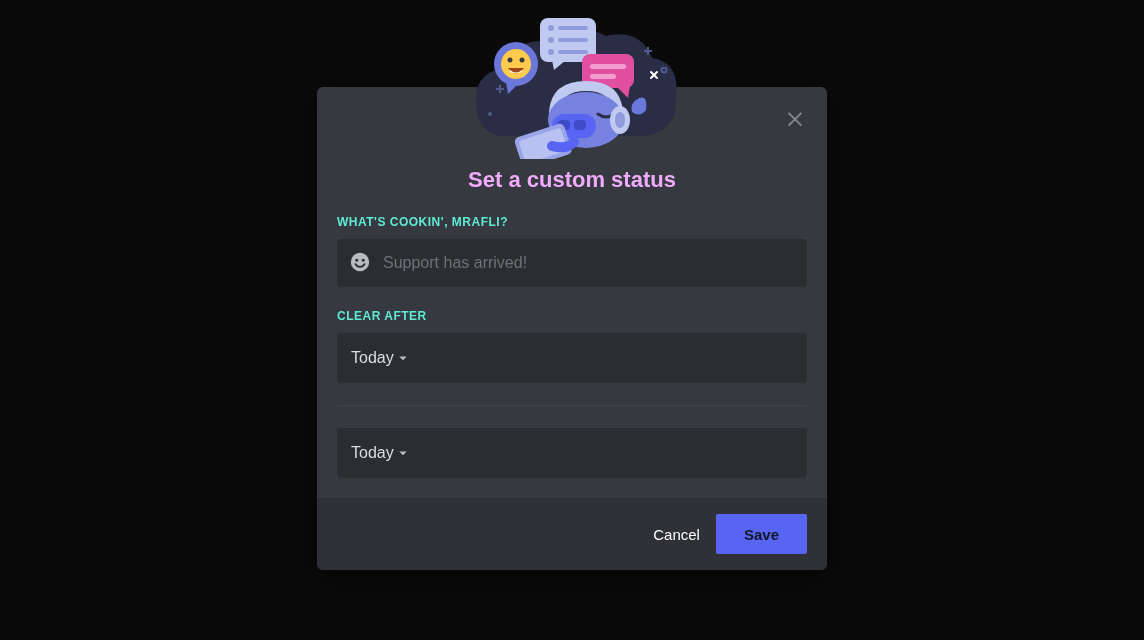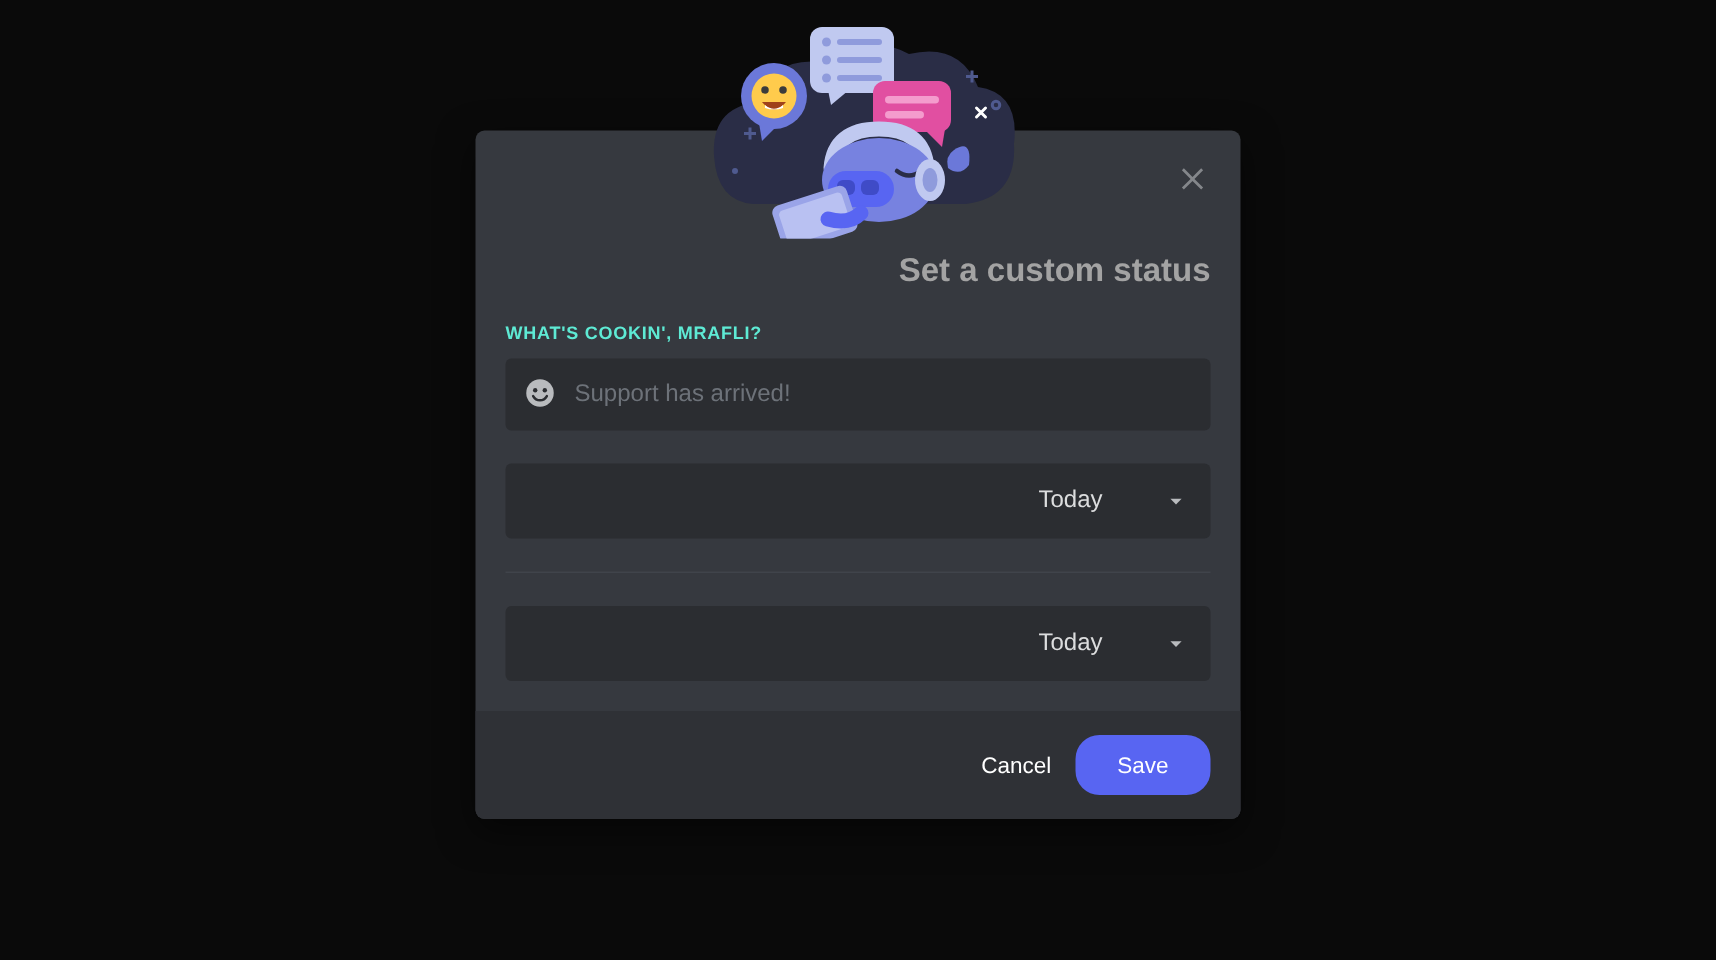--- a/index.html
+++ b/index.html
@@ -54,24 +54,24 @@
     cursor: pointer;
     opacity: .6;
   }
   .close-btn svg { width: 22px; height: 22px; }
 
   .modal-body {
     padding: 80px 20px 20px 20px;
   }
 
   .title {
-    color: #a3a3a3;
+    color: #f0abfc;
     font-size: 22px;
     font-weight: 700;
-    text-align: right;
+    text-align: center;
     margin-bottom: 22px;
   }
 
   .field-label {
     color: #5eead4;
     font-size: 12px;
     font-weight: 700;
     letter-spacing: .5px;
     text-transform: uppercase;
     margin-bottom: 10px;
@@ -107,26 +107,25 @@
     height: 100%;
   }
   .status-input::placeholder { color: #6d7279; }
 
   .select {
     background: #2b2d31;
     border-radius: 4px;
     height: 50px;
     display: flex;
     align-items: center;
-    justify-content: flex-end;
+    justify-content: flex-start;
     padding: 0 14px;
     color: #dcddde;
     font-size: 16px;
     cursor: pointer;
-    gap: 40px;
   }
   .select .chev { color: #b9bbbe; }
   .select .chev svg { width: 18px; height: 18px; display:block; }
 
   .divider {
     height: 1px;
     background: #40444b;
     margin: 22px 0;
   }
 
@@ -146,27 +145,27 @@
     border: none;
     color: #fff;
     font-size: 15px;
     font-weight: 500;
     cursor: pointer;
     padding: 10px 8px;
   }
   .btn-save {
     background: #5865f2;
     border: none;
-    color: #ffffff;
+    color: #0f172a;
     font-size: 15px;
-    font-weight: 400;
+    font-weight: 700;
     cursor: pointer;
     padding: 0 28px;
     height: 40px;
-    border-radius: 16px;
+    border-radius: 2px;
   }
 </style>
 </head>
 <body>
 
 <div class="backdrop"></div>
 
 <div class="modal">
 
   <div class="hero">
@@ -263,20 +262,21 @@
                 <circle cx="15.5" cy="10" r="1.6" fill="#2b2d31"></circle>
                 <path d="M7 14.2c1.2 2.1 3 3.1 5 3.1s3.8-1 5-3.1" stroke="#2b2d31" stroke-width="1.8" fill="none" stroke-linecap="round"></path>
               </svg>
           </span>
         </button>
         <input class="status-input" type="text" placeholder="Support has arrived!" style="">
       </div>
     </div>
 
     <div class="section">
+      <label class="field-label">CLEAR AFTER</label>
       <div class="select">
         <span>Today</span>
         <span class="chev">
           <svg viewBox="0 0 24 24">
               <path fill="currentColor" d="M7 10l5 5 5-5z"></path>
             </svg>
         </span>
       </div>
     </div>
 

